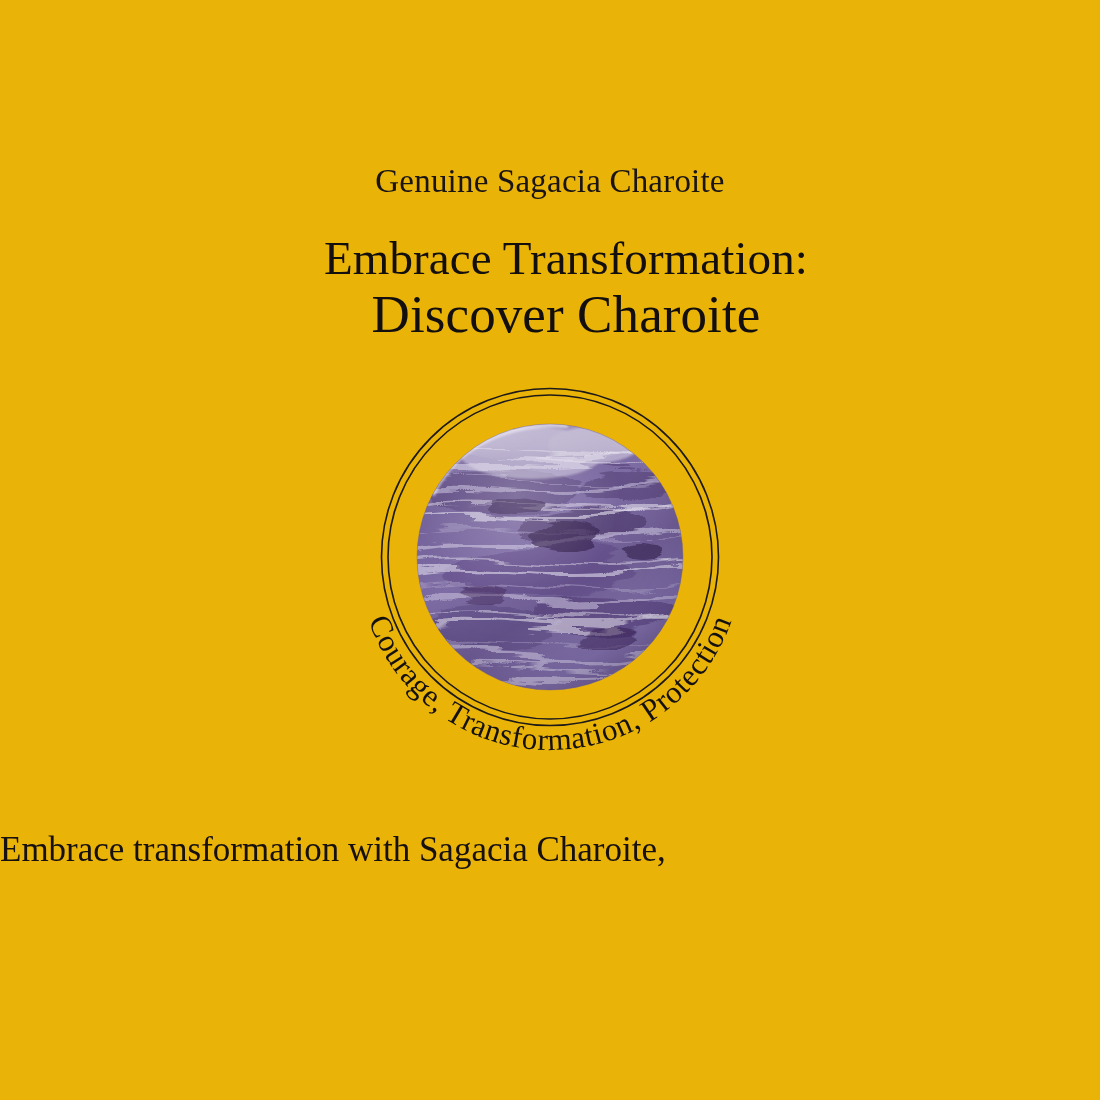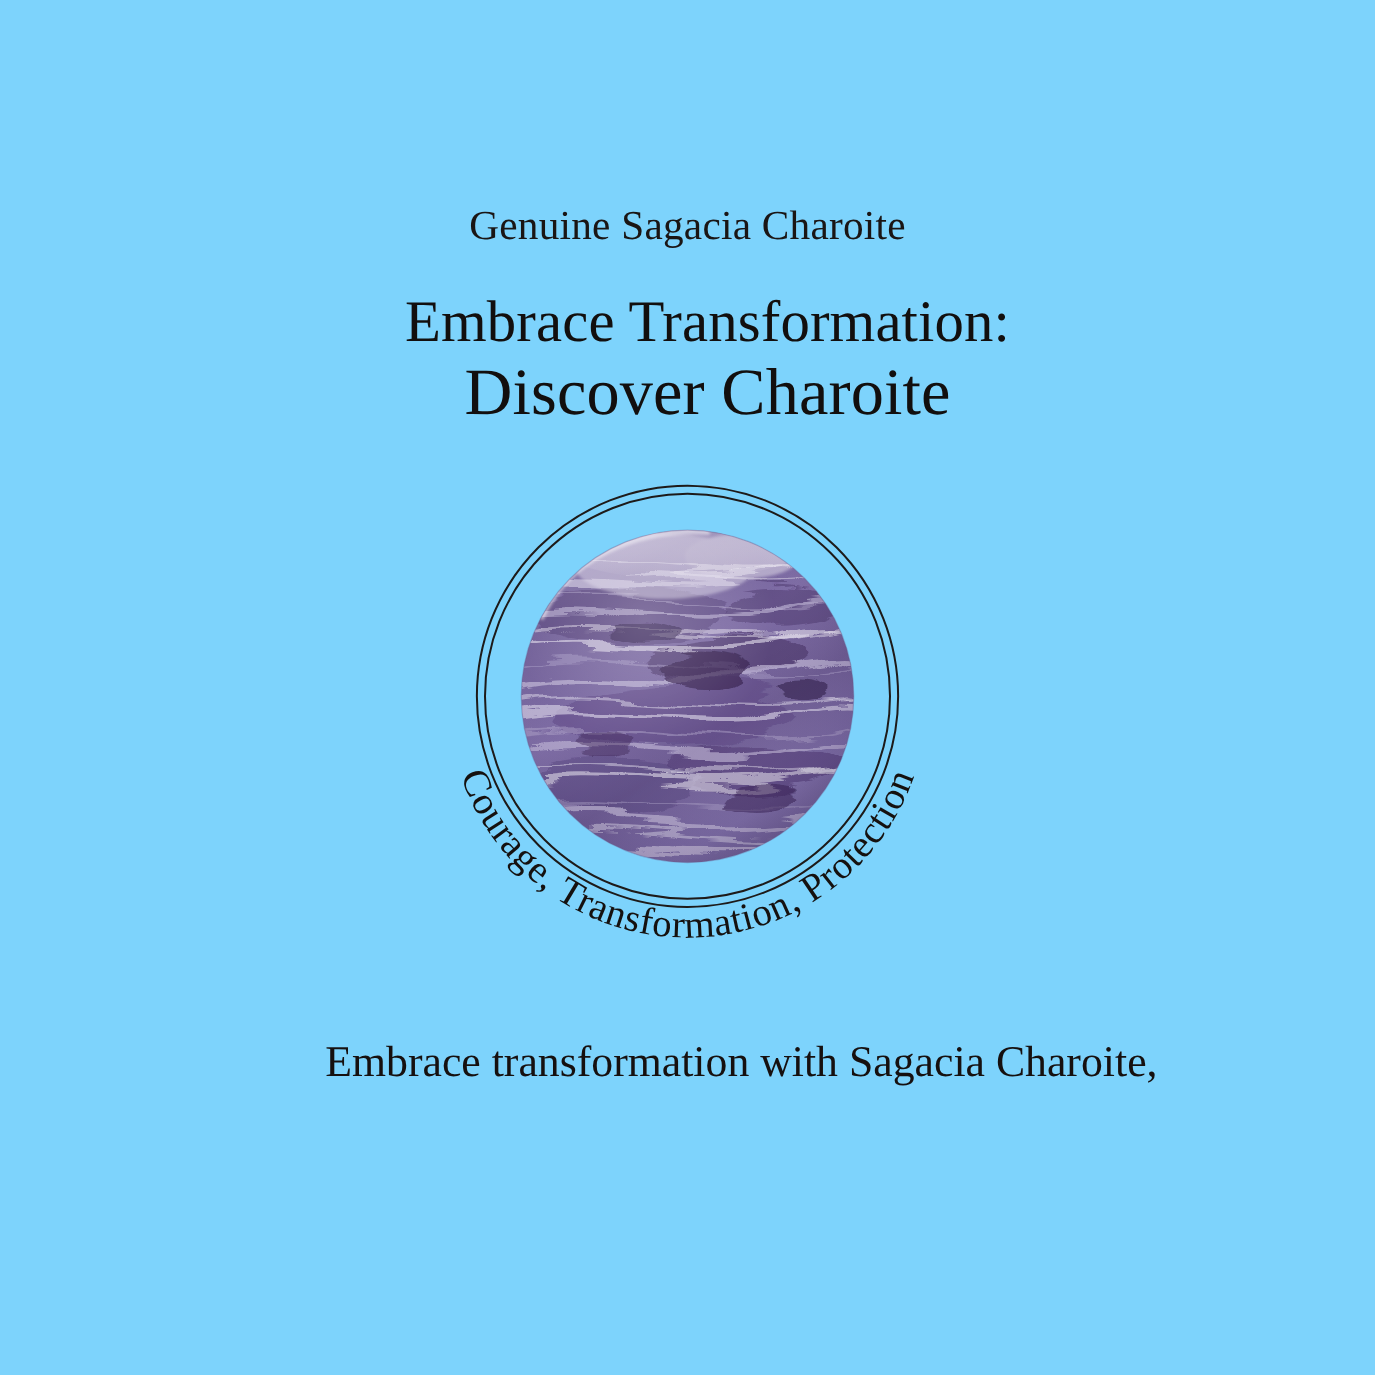--- a/index.html
+++ b/index.html
@@ -13,21 +13,21 @@
     overflow: hidden;
     font-family: "Liberation Serif", "DejaVu Serif", serif;
     color: #14100f;
     position: relative;
   }
 
   .page {
     position: relative;
     width: 1100px;
     height: 1100px;
-    background: #7dd3fc;
+    background: #eab308;
   }
 
   
   .eyebrow {
     position: absolute;
     left: 0;
     top: 163px;
     width: 1100px;
     text-align: center;
     font-size: 33px;
@@ -74,24 +74,24 @@
     left: -220px;
     top: -220px;
     width: 440px;
     height: 440px;
     overflow: visible;
   }
 
   
   .body-copy {
     position: absolute;
-    left: 10px;
+    left: 0;
     top: 826px;
     width: 916px;
-    text-align: right;
+    text-align: left;
     font-size: 35px;
     line-height: 1.36;
     color: #16100f;
     font-weight: 400;
   }
   .body-copy span { display: block; }
 </style>
 </head>
 <body>
 

